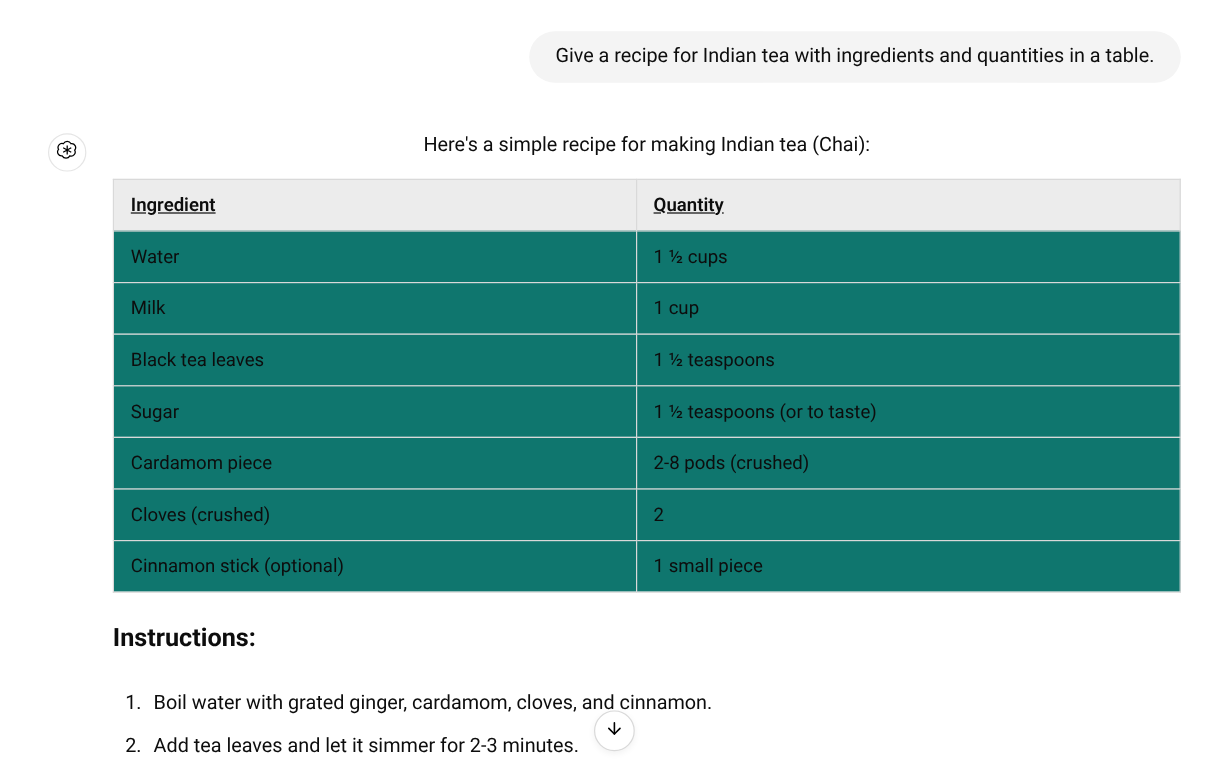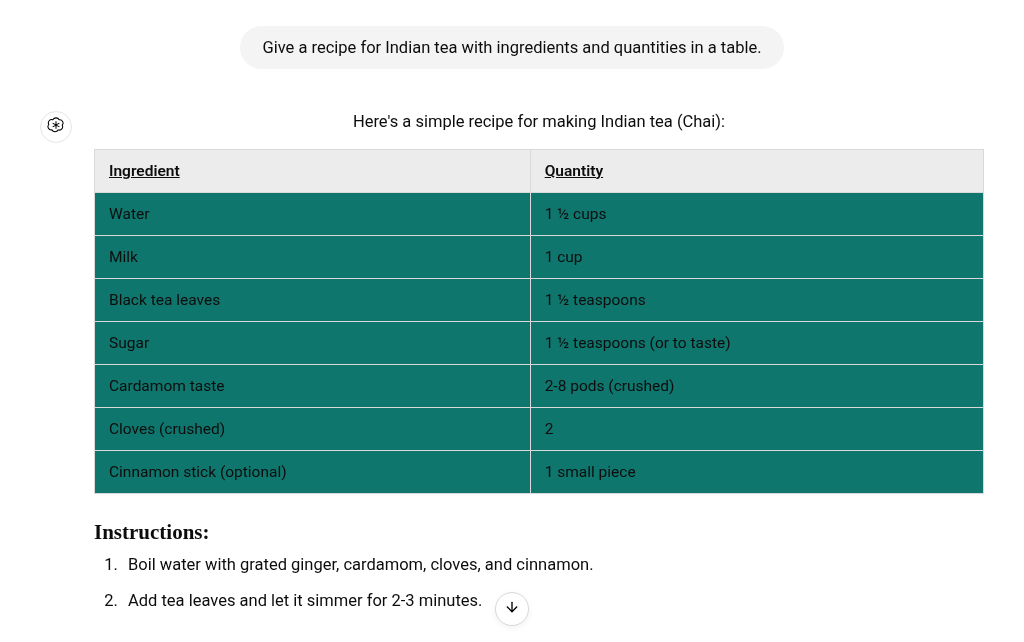--- a/index.html
+++ b/index.html
@@ -10,21 +10,21 @@
     height: 642px;
     overflow: hidden;
     position: relative;
     color: #0d0d0d;
   }
   .chat-container {
     padding: 20px 40px 0 40px;
   }
   .user-row {
     display: flex;
-    justify-content: center;
+    justify-content: flex-end;
     margin-bottom: 40px;
     margin-top: 6px;
   }
   .user-bubble {
     background: #f4f4f4;
     border-radius: 24px;
     padding: 12px 22px;
     font-size: 16.5px;
     color: #0d0d0d;
     max-width: 640px;
@@ -68,22 +68,21 @@
     background: #ececec;
     font-weight: 600;
     text-decoration: underline;
   }
   table.recipe td {
     background: #0f766e;
   }
   .instructions-heading {
     font-size: 21px;
     font-weight: 700;
-    margin-bottom: 4px;
-    font-family: Liberation Serif, serif;
+    margin-bottom: 26px;
   }
   ol.instructions {
     padding-left: 28px;
     font-size: 16.5px;
   }
   ol.instructions li {
     padding-left: 6px;
     margin-bottom: 10px;
   }
   .scroll-down-btn {
@@ -145,21 +144,21 @@
             </tr>
             <tr>
               <td>Black tea leaves</td>
               <td>1 ½ teaspoons</td>
             </tr>
             <tr>
               <td>Sugar</td>
               <td>1 ½ teaspoons (or to taste)</td>
             </tr>
             <tr>
-              <td>Cardamom taste</td>
+              <td>Cardamom piece</td>
               <td>2-8 pods (crushed)</td>
             </tr>
             <tr>
               <td>Cloves (crushed)</td>
               <td>2</td>
             </tr>
             <tr>
               <td>Cinnamon stick (optional)</td>
               <td>1 small piece</td>
             </tr>

